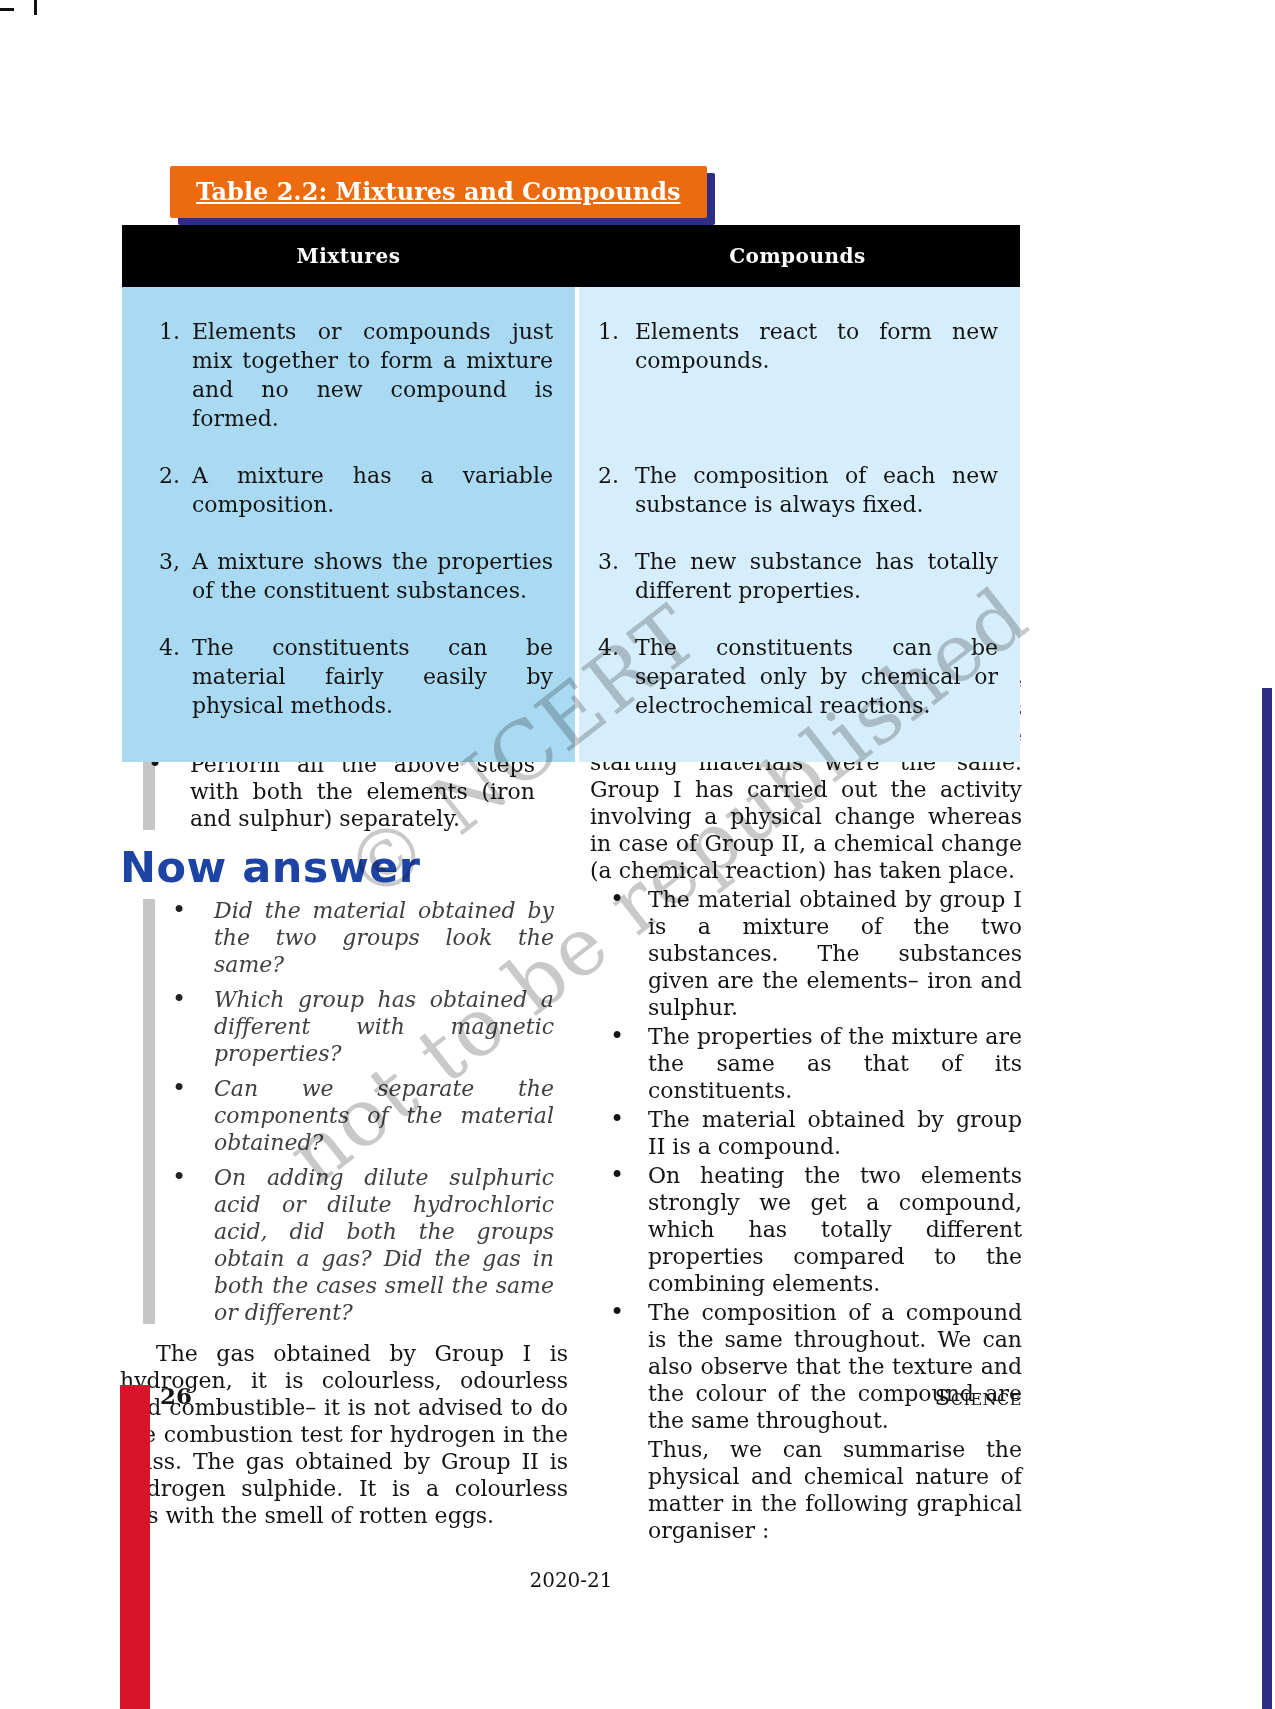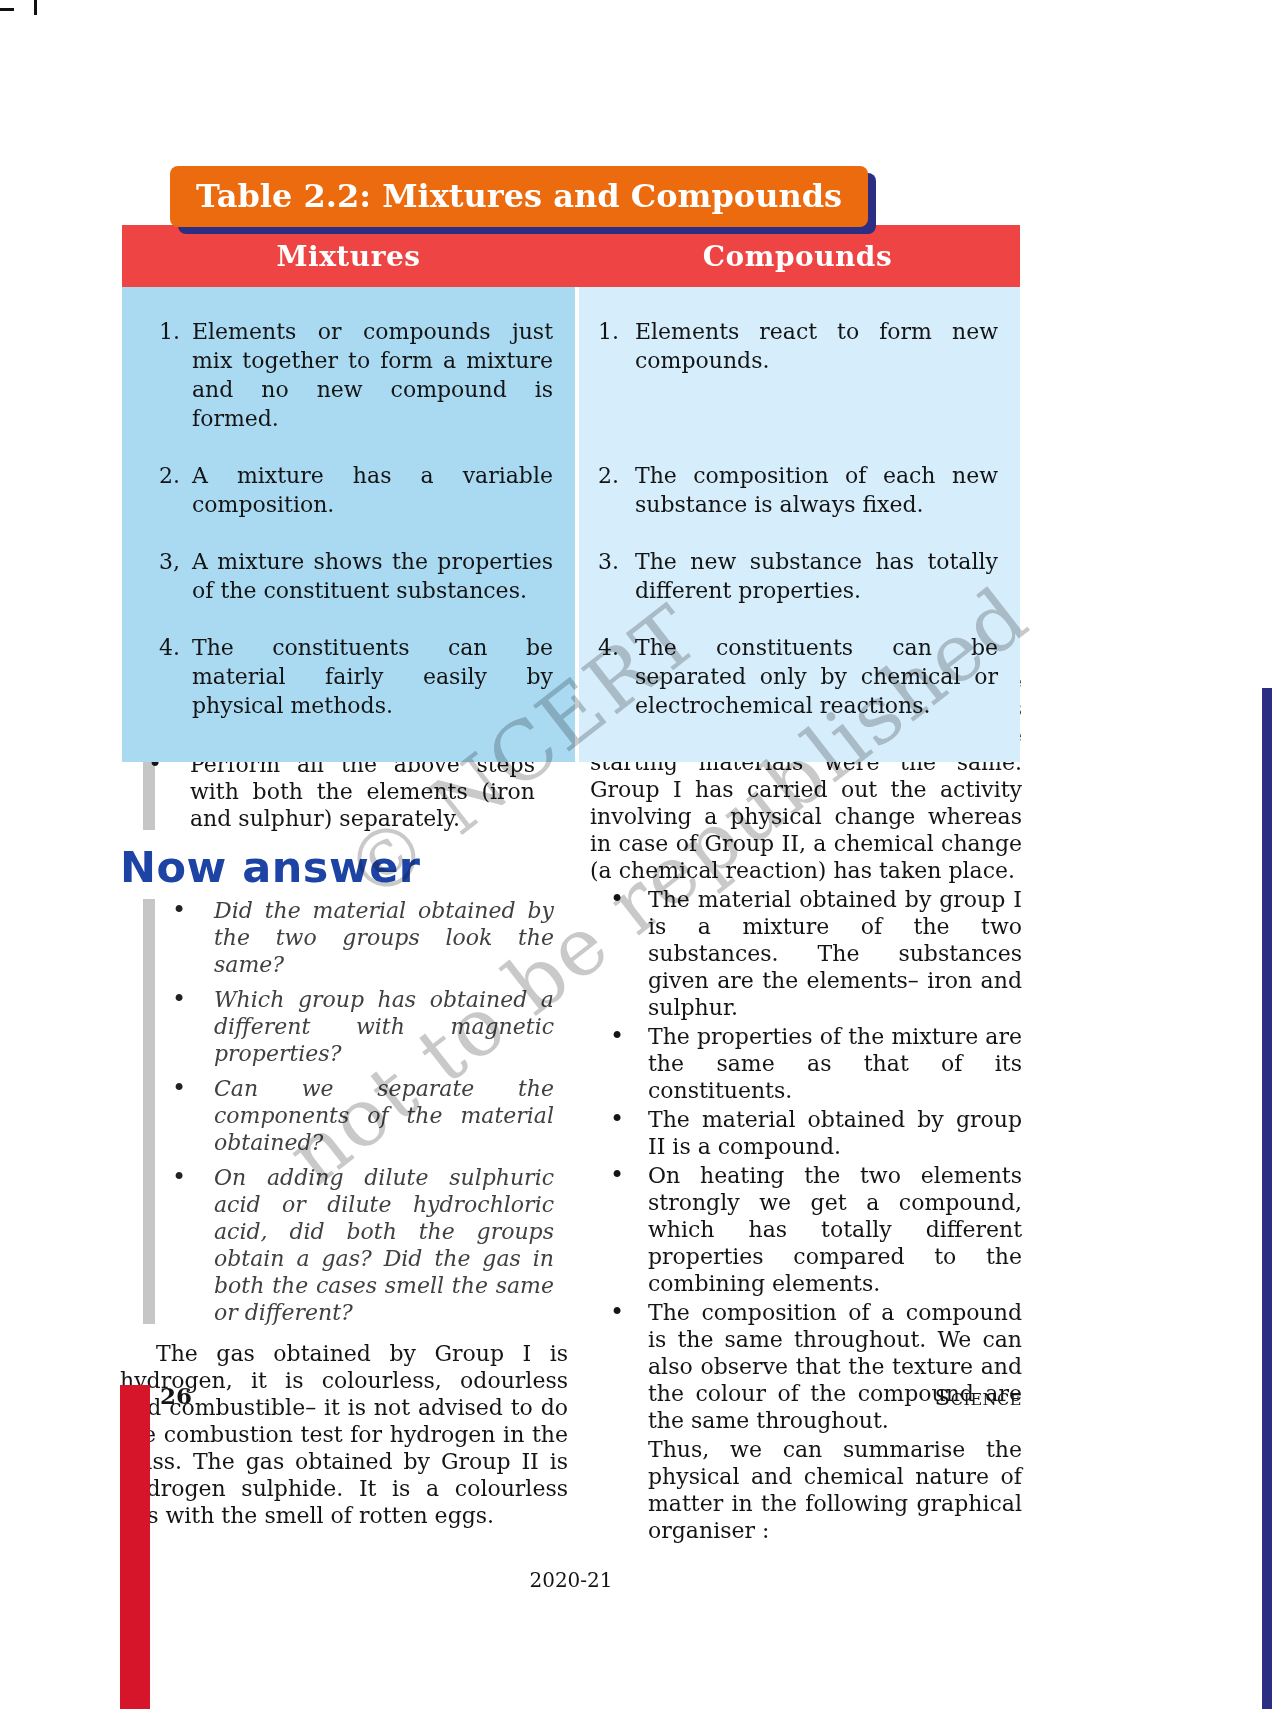--- a/index.html
+++ b/index.html
@@ -8,28 +8,29 @@
     background:#ffffff; overflow:hidden;
     font-family:"DejaVu Serif", serif; color:#141414;
   }
   
   .crop-h { position:absolute; left:0; top:8px; width:14px; height:3px; background:#111; }
   .crop-v { position:absolute; left:34px; top:0; width:3px; height:15px; background:#111; }
 
   
   .table-badge {
     position:absolute; left:170px; top:166px; z-index:2;
-    background:#ed6b0f; color:#fff; font-weight:bold; font-size:32px;
-    padding:11px 26px 12px; border-radius:8px;
+    background:#ed6b0f; color:#fff; font-weight:bold; font-size:24px;
+    padding:11px 26px 12px; border-radius:2px;
     box-shadow:8px 7px 0 #2b2e83;
+    text-decoration:underline;
   }
   .table2 { position:absolute; left:122px; top:225px; width:898px; z-index:1; }
   .t-header {
     display:grid; grid-template-columns:453px 445px; height:62px;
-    background:#ef4444; color:#ffffff; font-weight:bold; font-size:28px;
+    background:#000000; color:#ffffff; font-weight:bold; font-size:20px;
     align-items:center; text-align:center; letter-spacing:0.5px;
   }
   .t-body { display:grid; grid-template-columns:453px 441px; column-gap:4px; }
   .cl { background:#a9daf2; }
   .cr { background:#d6eefb; }
   .spacer { height:26px; }
   .titem { display:flex; padding:4px 22px 24px 0; font-size:22px; line-height:1.32; box-sizing:border-box; }
   .titem .num { flex:0 0 36px; text-align:right; padding-right:12px; box-sizing:border-box; }
   .cl.titem { padding-left:34px; }
   .cr.titem { padding-left:10px; }

